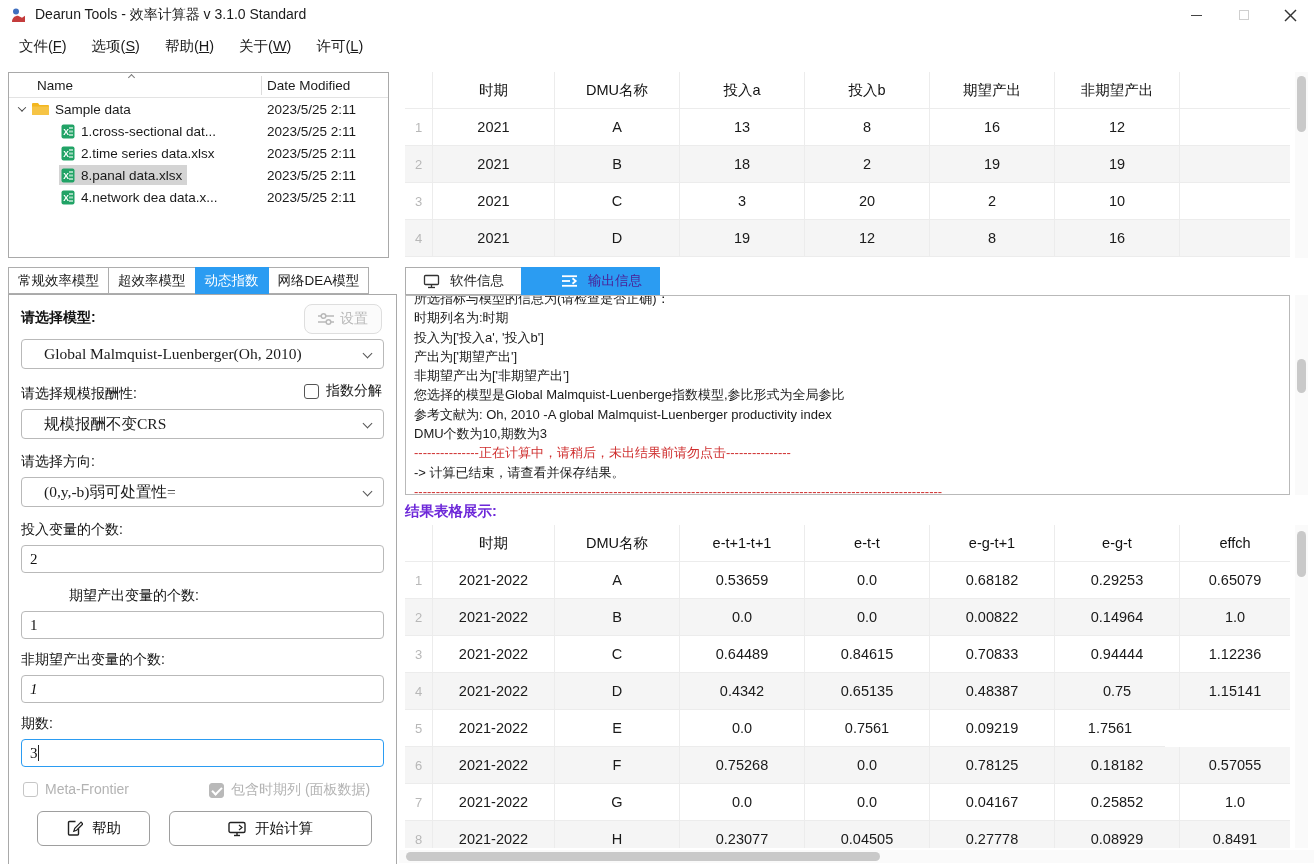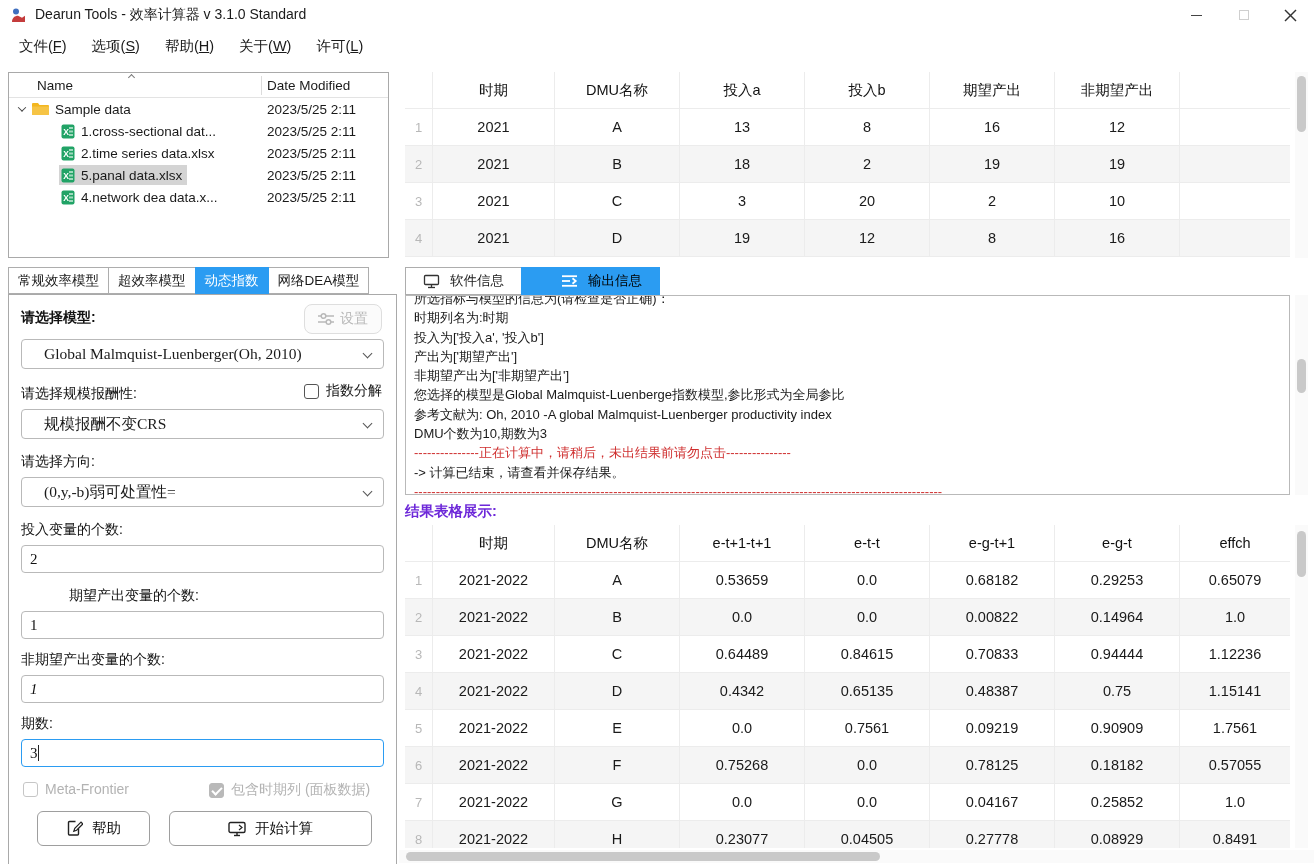--- a/index.html
+++ b/index.html
@@ -35,21 +35,21 @@
   .tree-chev { display:inline-block; border:solid #444; border-width:0 1.5px 1.5px 0; padding:2.5px; transform:rotate(45deg) translate(-1px,-1px); }
   .icon-holder { display:inline-flex; align-items:center; }
   .ft-date { position:absolute; left:258px; }
 
   
   .model-tabs { position:absolute; left:8px; top:267px; height:27px; display:flex; }
   .mtab { display:flex; align-items:center; padding:0 9px; border:1px solid #adadad; background:#fff; font-size:13.5px; margin-right:-1px; }
   .mtab.active { background:var(--accent); border-color:var(--accent); color:#fff; z-index:2; }
   .info-tabs { position:absolute; left:405px; top:267px; height:28px; display:flex; }
   .itab { display:flex; align-items:center; gap:10px; padding:0 17px; border:1px solid #adadad; background:#fff; font-size:13.5px; margin-right:-1px; }
-  .itab.active { background:var(--accent); border-color:var(--accent); color:#000000; z-index:2;padding-left:39px; }
+  .itab.active { background:var(--accent); border-color:var(--accent); color:#4c1d95; z-index:2;padding-left:39px; }
   .itab-icon { display:inline-flex; align-items:center; }
 
   
   .form-panel { position:absolute; left:8px; top:294px; width:389px; height:630px; border:1px solid #a9a9a9; background:#fff; }
   .flabel { position:absolute; left:12px; font-size:14px; color:#111; }
   .l1 { top:14px; font-weight:700; }
   .l2 { top:90px; } .l3 { top:158px; } .l4 { top:226px; }
   .l5 { top:292px;margin-left:48px; } .l6 { top:356px; } .l7 { top:420px; }
   .settings-btn { position:absolute; right:14px; top:9px; width:78px; height:30px; border:1px solid #dedede; border-radius:8px; background:#fbfbfb; color:#b9b9b9; display:flex; align-items:center; justify-content:center; gap:6px; font-size:14px; }
   .select { position:absolute; left:12px; width:363px; height:30px; border:1px solid #b9b9b9; border-radius:4px; background:#fff; display:flex; align-items:center; padding:0 26px 0 22px; font-family:"Liberation Serif", serif; font-size:15.5px; white-space:nowrap; overflow:hidden; }
@@ -197,21 +197,21 @@
           <span class="row-main selected">
             <span class="icon-holder">
               <svg width="14" height="15" viewBox="0 0 14 15">
                 <rect x="0.5" y="0.5" width="13" height="14" rx="2" fill="#21a366"></rect>
                 <rect x="8" y="3" width="4" height="2" fill="#9fd9bd"></rect>
                 <rect x="8" y="6.5" width="4" height="2" fill="#9fd9bd"></rect>
                 <rect x="8" y="10" width="4" height="2" fill="#9fd9bd"></rect>
                 <text x="5" y="11" font-size="8.5" font-weight="bold" fill="#fff" text-anchor="middle" font-family="sans-serif">X</text>
               </svg>
             </span>
-            <span class="ft-name">5.panal data.xlsx</span>
+            <span class="ft-name">8.panal data.xlsx</span>
           </span>
           <span class="ft-date">2023/5/25 2:11</span>
         </div>
         <div class="ft-row file">
           <span class="row-main">
             <span class="icon-holder">
               <svg width="14" height="15" viewBox="0 0 14 15">
                 <rect x="0.5" y="0.5" width="13" height="14" rx="2" fill="#21a366"></rect>
                 <rect x="8" y="3" width="4" height="2" fill="#9fd9bd"></rect>
                 <rect x="8" y="6.5" width="4" height="2" fill="#9fd9bd"></rect>
@@ -462,21 +462,20 @@
         <div class="tcell" style="width: 125px;">0.75</div>
         <div class="tcell" style="width: 110px;">1.15141</div>
       </div>
       <div class="tbl-row">
         <div class="tcell rownum" style="width: 28px;">5</div>
         <div class="tcell" style="width: 122px;">2021-2022</div>
         <div class="tcell" style="width: 125px;">E</div>
         <div class="tcell" style="width: 125px;">0.0</div>
         <div class="tcell" style="width: 125px;">0.7561</div>
         <div class="tcell" style="width: 125px;">0.09219</div>
-        <div class="tcell" style="width: 125px;">0.90909</div>
         <div class="tcell" style="width: 110px; text-align: center;">1.7561</div>
       </div>
       <div class="tbl-row alt">
         <div class="tcell rownum" style="width: 28px;">6</div>
         <div class="tcell" style="width: 122px;">2021-2022</div>
         <div class="tcell" style="width: 125px;">F</div>
         <div class="tcell" style="width: 125px;">0.75268</div>
         <div class="tcell" style="width: 125px;">0.0</div>
         <div class="tcell" style="width: 125px;">0.78125</div>
         <div class="tcell" style="width: 125px;">0.18182</div>

